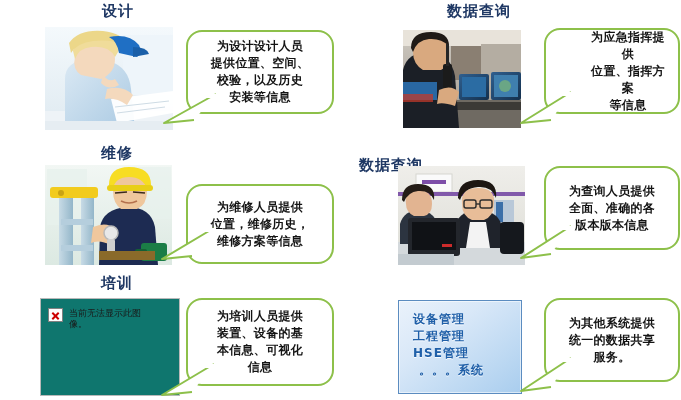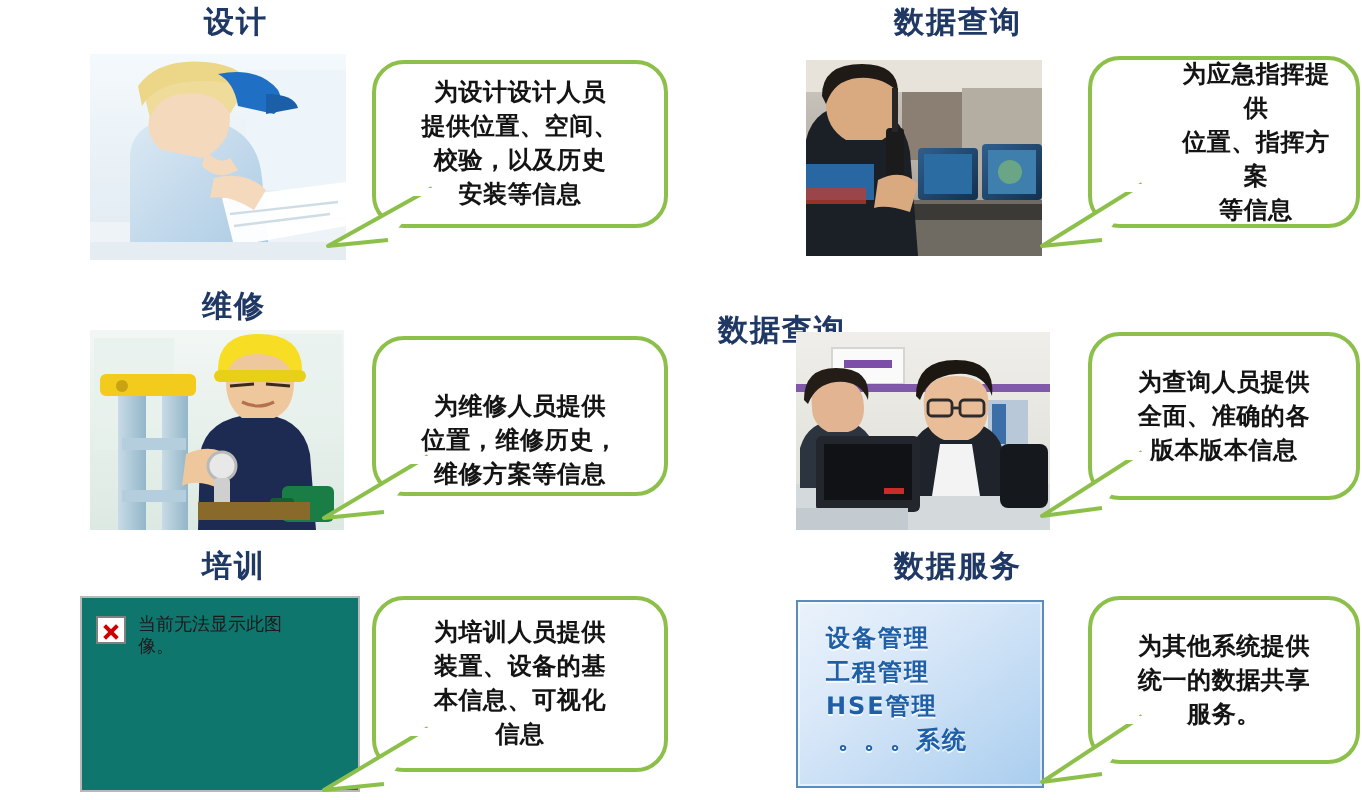--- a/index.html
+++ b/index.html
@@ -282,21 +282,21 @@
           <path d="M48 62 Q62 56 70 64 L66 80 Q54 74 46 78 Z" fill="#efc79d"></path>
           <circle cx="66" cy="68" r="7" fill="#e8e8e8" stroke="#b9b9b9" stroke-width="1.5"></circle>
           <rect x="62" y="74" width="8" height="18" rx="2" fill="#cfcfcf"></rect>
           <rect x="96" y="78" width="26" height="18" rx="3" fill="#1b7d46"></rect>
           <rect x="90" y="84" width="12" height="9" rx="2" fill="#145f35"></rect>
           <rect x="54" y="86" width="56" height="9" fill="#8a6a2a"></rect>
         </svg>
       </div>
     </div>
 
-    <div class="bubble" style="left:186px; top:28px; width:148px; height:80px;align-items:flex-end;">
+    <div class="bubble" style="left:186px; top:44px; width:148px; height:80px;">
       <div class="bubble-text">为维修人员提供
 位置，维修历史，
 维修方案等信息</div>
     </div>
     <svg class="bubble-tail" style="left:158px; top:86px; width:60px; height:38px;" viewBox="0 0 60 38">
       <path d="M56 2 L4 33 L34 30" fill="#ffffff" stroke="#8dc04a" stroke-width="2" stroke-linejoin="round"></path>
       <path d="M30 4 L58 4" stroke="#ffffff" stroke-width="4"></path>
     </svg>
   </div>
 
@@ -368,21 +368,20 @@
 本信息、可视化
 信息</div>
     </div>
     <svg class="bubble-tail" style="left:158px; top:92px; width:60px; height:38px;" viewBox="0 0 60 38">
       <path d="M56 2 L4 33 L34 30" fill="#ffffff" stroke="#8dc04a" stroke-width="2" stroke-linejoin="round"></path>
       <path d="M30 4 L58 4" stroke="#ffffff" stroke-width="4"></path>
     </svg>
   </div>
 
   <div class="panel" style="left:341px; top:270px; width:340px; height:130px;">
-    <div class="panel-title" style="text-align:center; width:240px; left:18px; top:4px;">数据服务</div>
 
     <div class="sysbox" style="left:57px; top:30px; width:124px; height:94px;">
       <div class="sysbox-line">设备管理</div>
       <div class="sysbox-line">工程管理</div>
       <div class="sysbox-line">HSE管理</div>
       <div class="sysbox-line" style="padding-left:6px;">。。。系统</div>
     </div>
 
     <div class="bubble" style="left:203px; top:28px; width:136px; height:84px;">
       <div class="bubble-text">为其他系统提供

